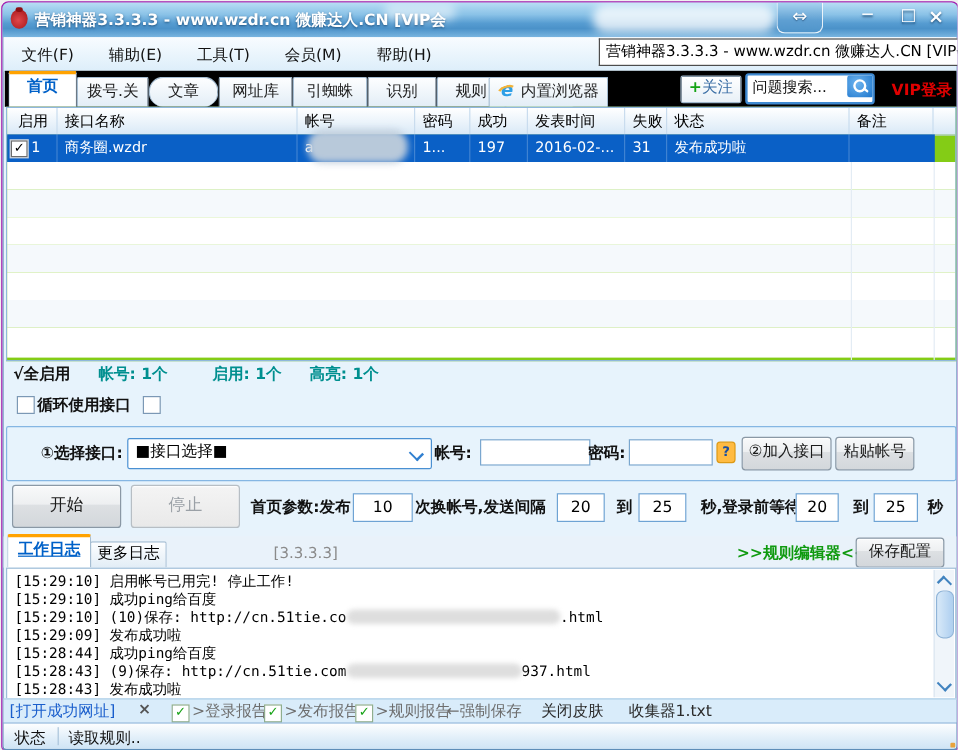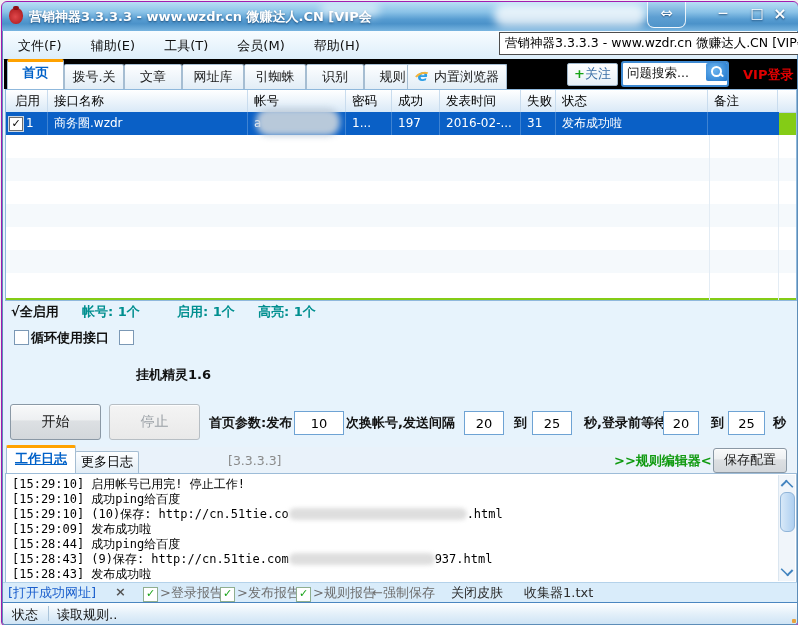--- a/index.html
+++ b/index.html
@@ -119,21 +119,21 @@
     <span class="menu-item">辅助(E)</span>
     <span class="menu-item">工具(T)</span>
     <span class="menu-item">会员(M)</span>
     <span class="menu-item">帮助(H)</span>
   </div>
   <div class="tooltip">营销神器3.3.3.3 - www.wzdr.cn 微赚达人.CN [VIP会员</div>
 
   <div class="tabrow">
     <span class="tab active" style="left:3px;width:55px;">首页</span>
     <span class="tab" style="left:60px;width:58px;">拨号.关</span>
-    <span class="tab" style="left:120px;width:56px;">文章</span>
+    <span class="tab" style="left:120px;width:56px;border-radius:12px;">文章</span>
     <span class="tab" style="left:178px;width:60px;">网址库</span>
     <span class="tab" style="left:240px;width:60px;">引蜘蛛</span>
     <span class="tab" style="left:302px;width:56px;">识别</span>
     <span class="tab" style="left:360px;width:55px;">规则</span>
     <span class="tab" style="left:417px;width:55px;">设置</span>
 
     <span class="tab" style="left:403px;width:98px;top:auto;">
         <span style="position:absolute;left:-405px;"></span>
       </span>
     <span class="tab" style="left:403px;width:98px;"><span class="ie-icon">e</span><span>内置浏览器</span></span>
@@ -190,20 +190,31 @@
     <span class="sum-teal" style="left:256px;">高亮: 1个</span>
   </div>
 
   <div class="options-row">
     <span class="cb" style="left:12px;"></span>
     <span style="position:absolute;left:29px;top:1px;">循环使用接口</span>
     <span class="cb" style="left:117px;"></span>
     <span style="position:absolute;left:134px;top:1px;margin-top:37px;">挂机精灵1.6</span>
   </div>
 
+  <div class="iface">
+    <span class="lbl" style="left:28px;">①选择接口:</span>
+    <span class="select"><span>■接口选择■</span><span class="chev"></span></span>
+    <span class="lbl" style="left:356px;">帐号:</span>
+    <input class="txt" style="left: 394px; width: 84px;" value="">
+    <span class="lbl" style="left:484px;">密码:</span>
+    <input class="txt" style="left: 518px; width: 62px;" value="">
+    <span class="help-icon">?</span>
+    <span class="btn iface-btn" style="left:612px;width:73px;">②加入接口</span>
+    <span class="btn iface-btn" style="left:690px;width:64px;">粘贴帐号</span>
+  </div>
 
   <div class="control-row">
     <span class="btn big-btn" style="left:8px;">开始</span>
     <span class="btn big-btn disabled" style="left:107px;">停止</span>
     <span class="ctl-lbl" style="left:207px;">首页参数:发布</span>
     <input class="num" style="left: 292px; width: 44px;" value="10">
     <span class="ctl-lbl" style="left:344px;">次换帐号,发送间隔</span>
     <input class="num" style="left: 462px; width: 34px;" value="20">
     <span class="ctl-lbl" style="left:512px;">到</span>
     <input class="num" style="left: 530px; width: 34px;" value="25">

